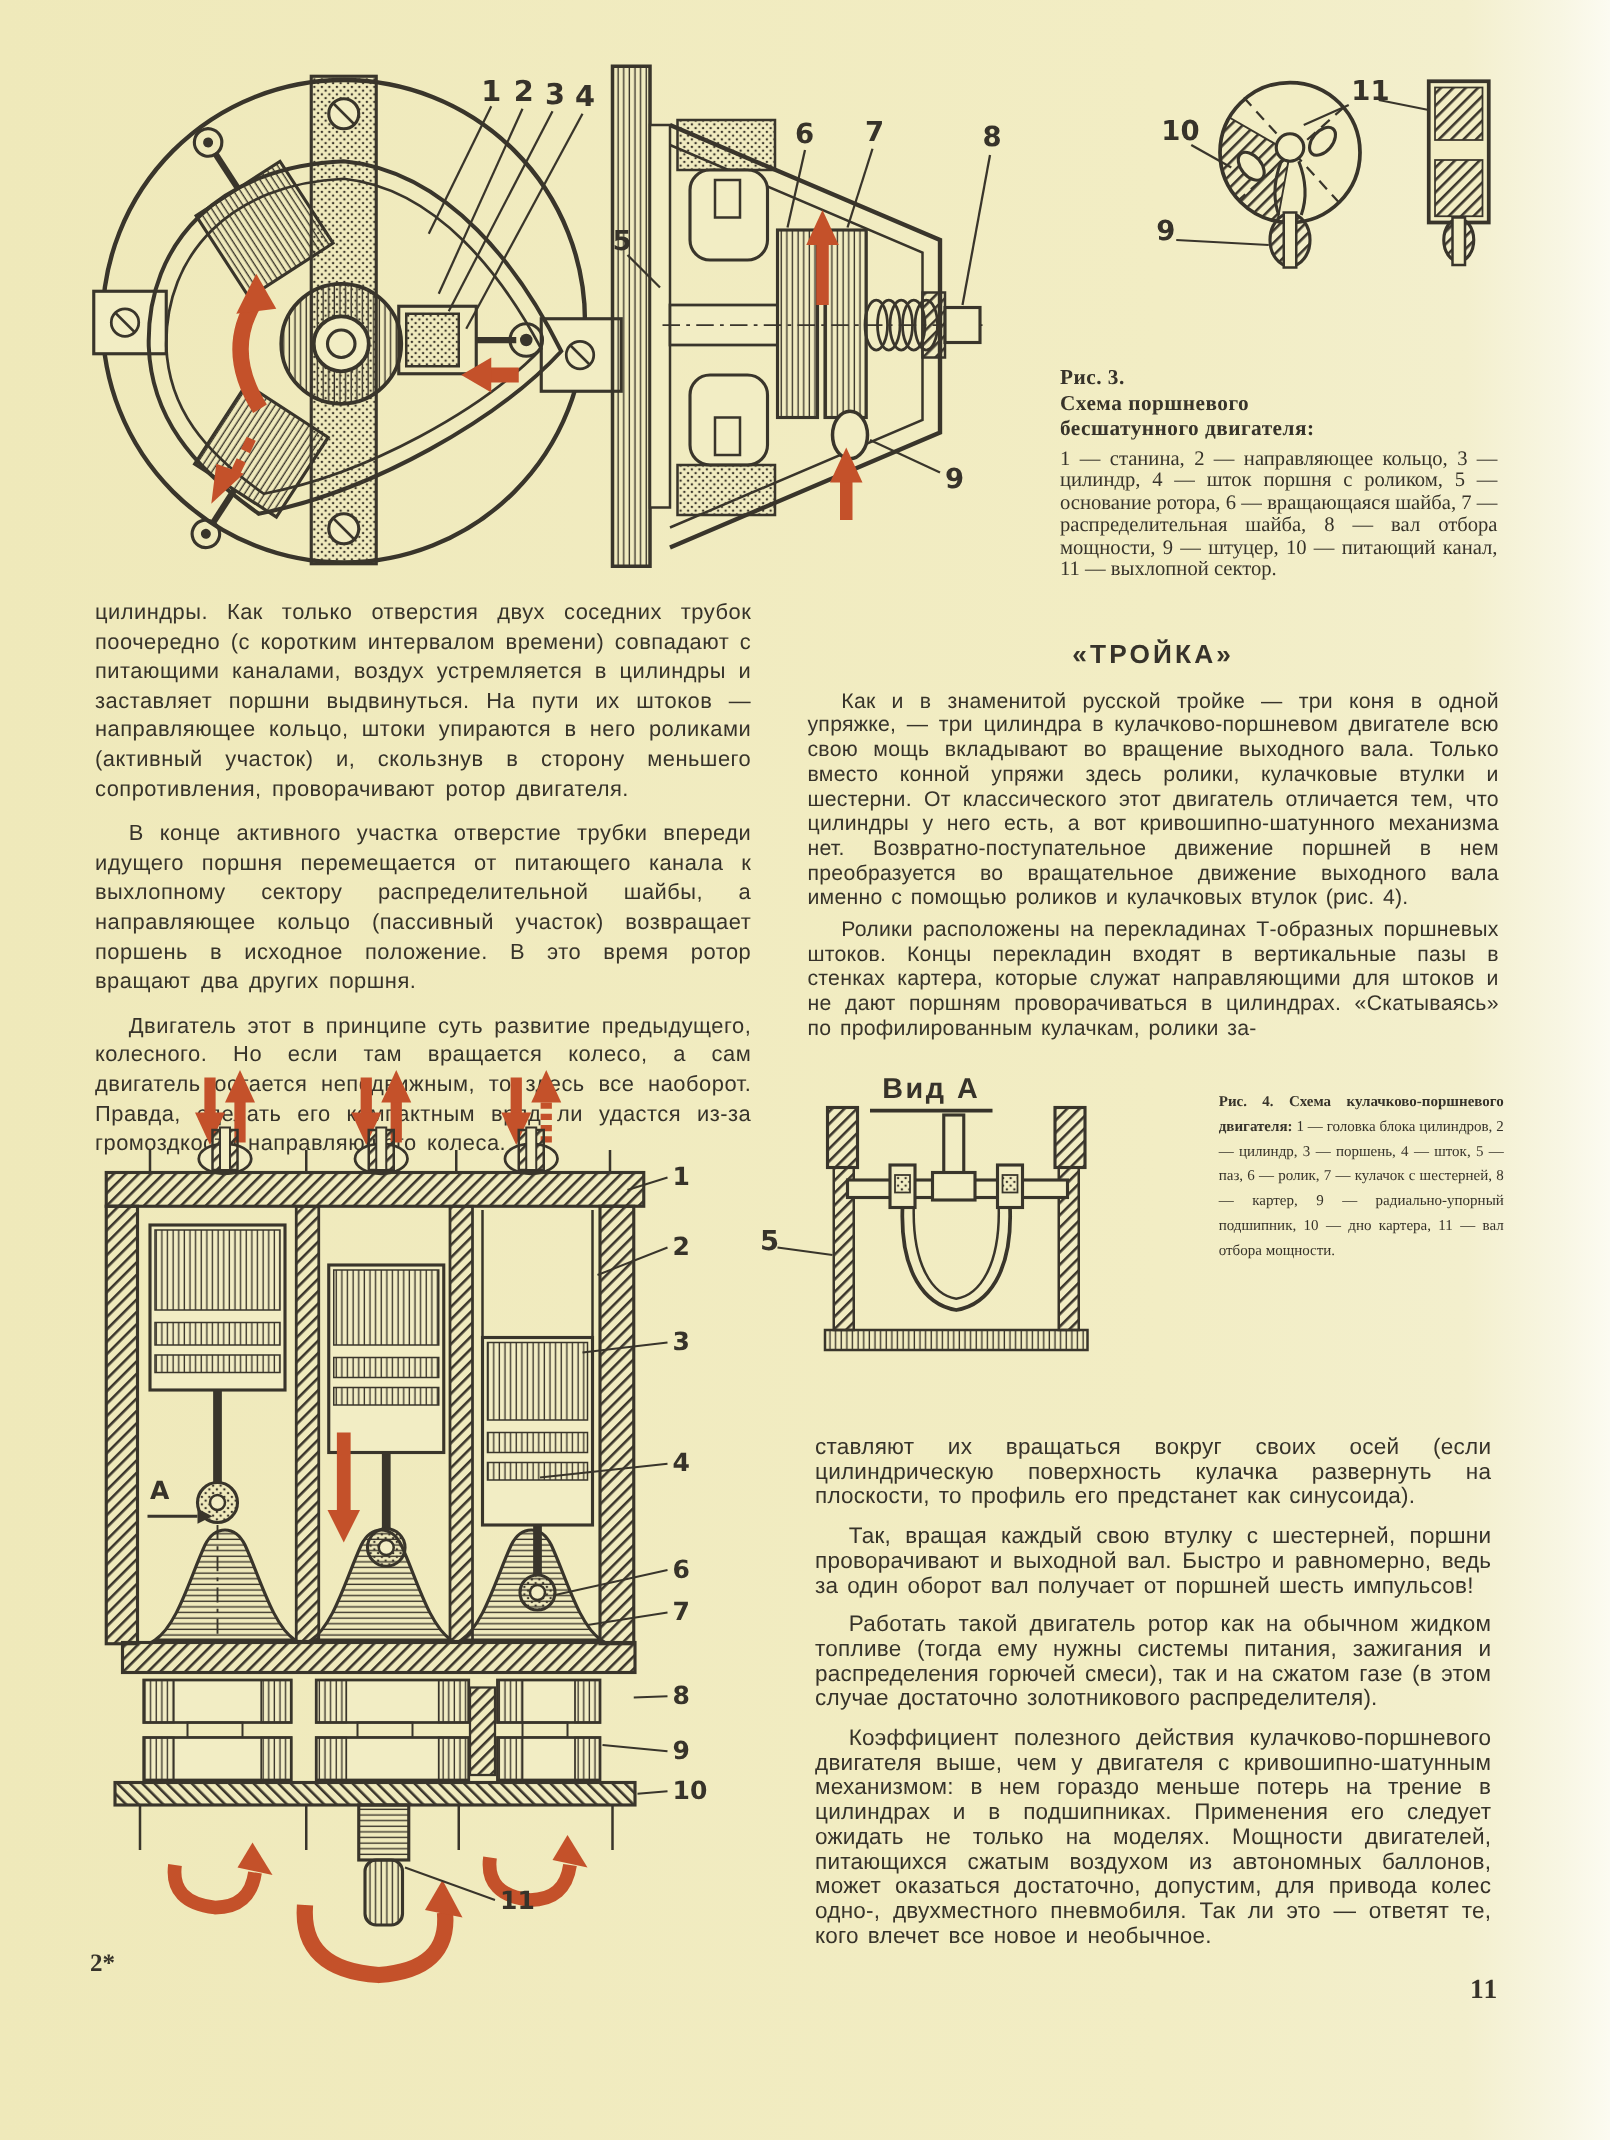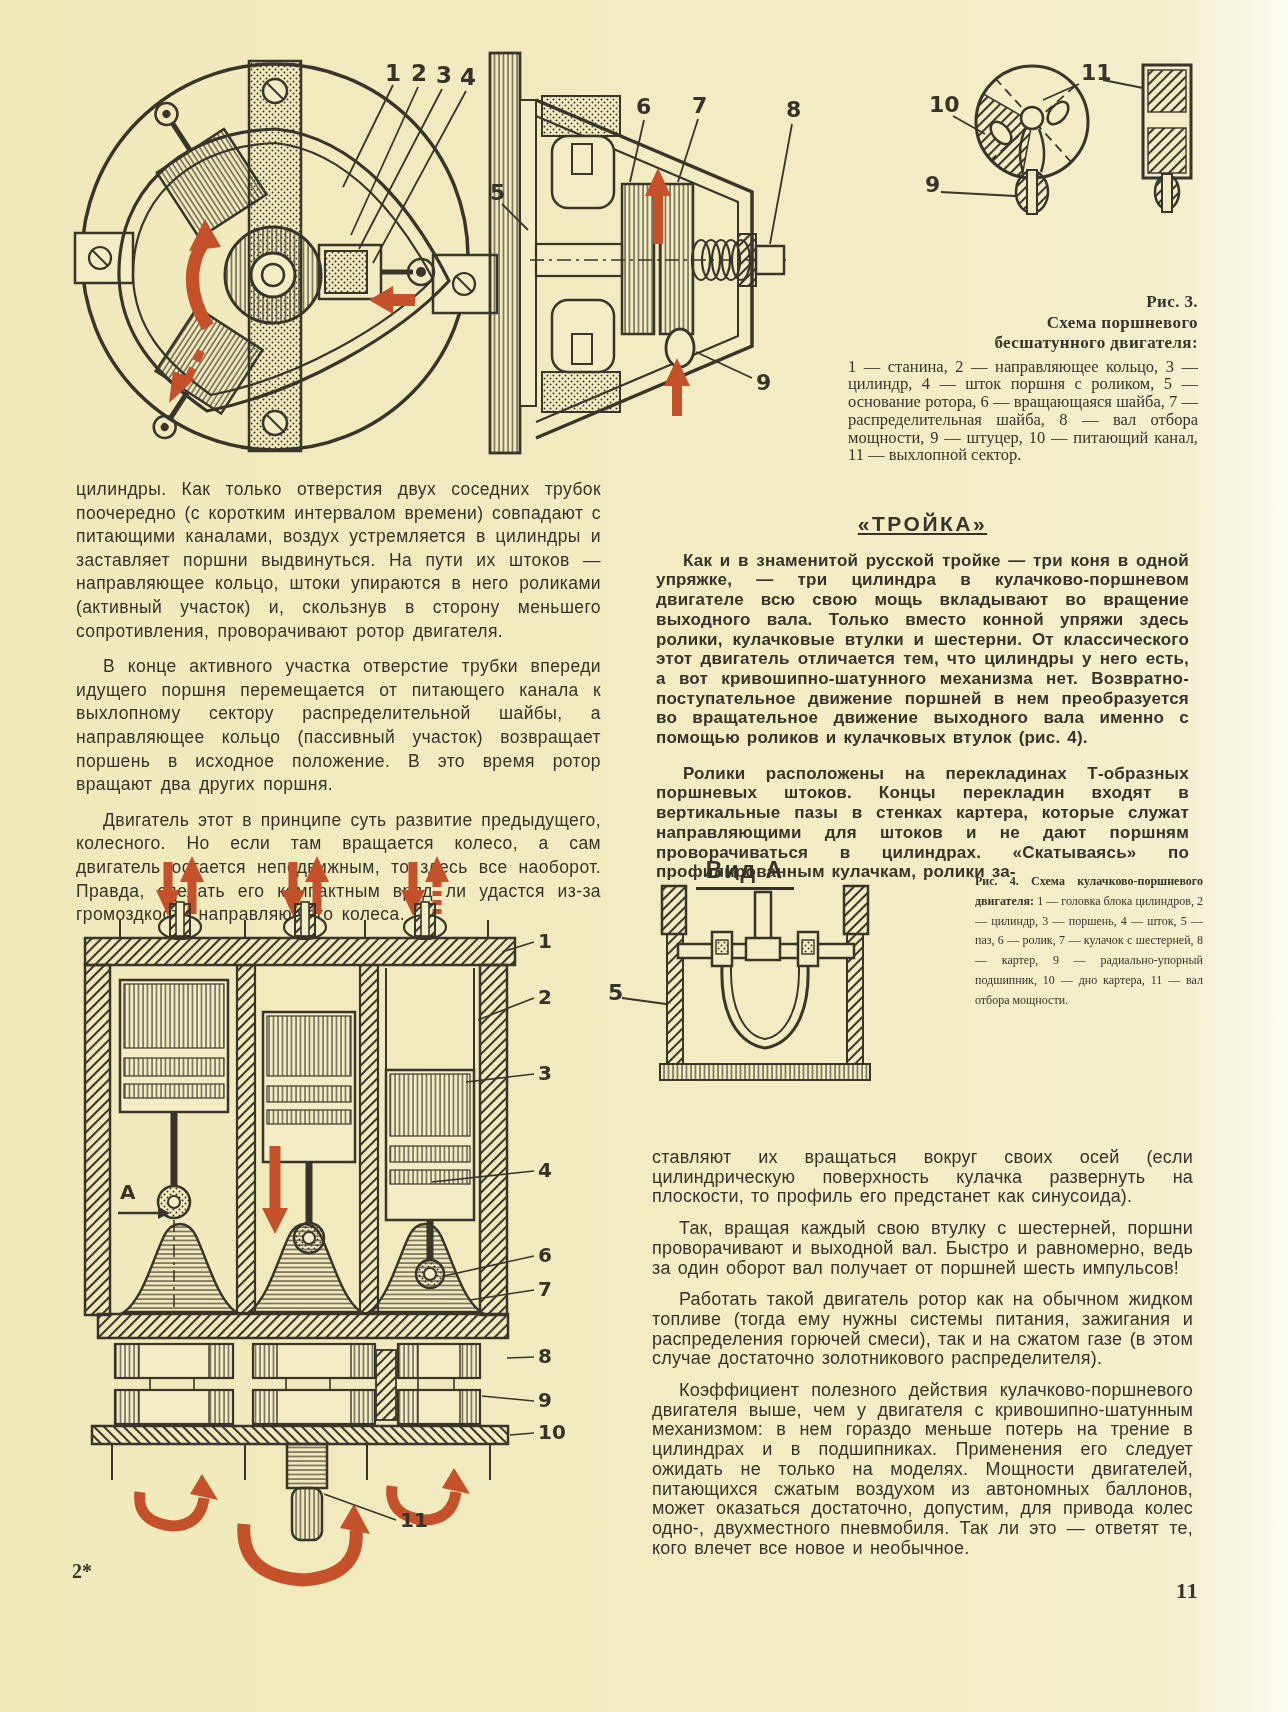--- a/index.html
+++ b/index.html
@@ -4,27 +4,27 @@
 <style>
   html,body{margin:0;padding:0;background:#908b78;}
   #page{position:relative;width:1288px;height:1712px;overflow:hidden;
         background:linear-gradient(90deg,#efe9ba 0%,#f2edc4 72%,#f3efcd 91%,#f8f6e3 97%,#fcfbf1 100%);
         font-family:"Liberation Sans",sans-serif;color:#37332a;}
   .abs{position:absolute;}
   .body-text p{margin:12px;text-align:justify;}
   .left-col{left:64px;top:466px;width:549px;font-size:17.5px;line-height:23.6px;letter-spacing:.4px;word-spacing:3px;}
   .left-col p + p{text-indent:27px;}
   .troika{left:640px;top:514px;width:565px;font-size:17px;line-height:19.7px;letter-spacing:.2px;word-spacing:2px;}
-  .troika-heading{font-weight:bold;font-size:21px;letter-spacing:2.5px;text-align:center;margin:0 0 17px 0;text-decoration:underline;}
-  .troika p{margin:16px;text-align:justify;text-indent:27px;font-weight:bold;}
+  .troika-heading{font-weight:bold;font-size:21px;letter-spacing:2.5px;text-align:center;margin:0 0 17px 0;}
+  .troika p{margin:6px;text-align:justify;text-indent:27px;}
   .col2{left:640px;top:1136px;width:565px;font-size:18px;line-height:19.7px;letter-spacing:.2px;word-spacing:2px;}
   .col2 p + p{text-indent:27px;}
   .fig-caption{font-family:"Liberation Serif",serif;}
   .cap3{left:848px;top:292px;width:350px;font-size:16.5px;line-height:17.8px;}
-  .cap3 .head div{font-weight:bold;text-align:right;font-size:17px;line-height:20.5px;letter-spacing:.4px;}
+  .cap3 .head div{font-weight:bold;font-size:17px;line-height:20.5px;letter-spacing:.4px;}
   .cap3 .capbody{margin-top:4px;text-align:justify;}
   .cap4{left:975px;top:872px;width:228px;font-size:12px;line-height:19.8px;text-align:justify;}
   .cap4 .lead{font-weight:bold;}
   .vida-title{left:600px;top:833px;width:290px;text-align:center;font-weight:bold;font-size:23px;letter-spacing:2px;margin-top:24px;}
   .vida-title span{display:inline-block;border-bottom:3px solid #37332a;padding:0 10px 3px 10px;}
   .footer-mark{left:72px;top:1560px;font-family:"Liberation Serif",serif;font-weight:bold;font-size:20px;}
   .page-num{left:1176px;top:1578px;font-family:"Liberation Serif",serif;font-weight:bold;font-size:22px;letter-spacing:1px;}
   
   .k{stroke:#39352b;fill:none;}
   .kp{stroke:#39352b;fill:#f2edc4;}

